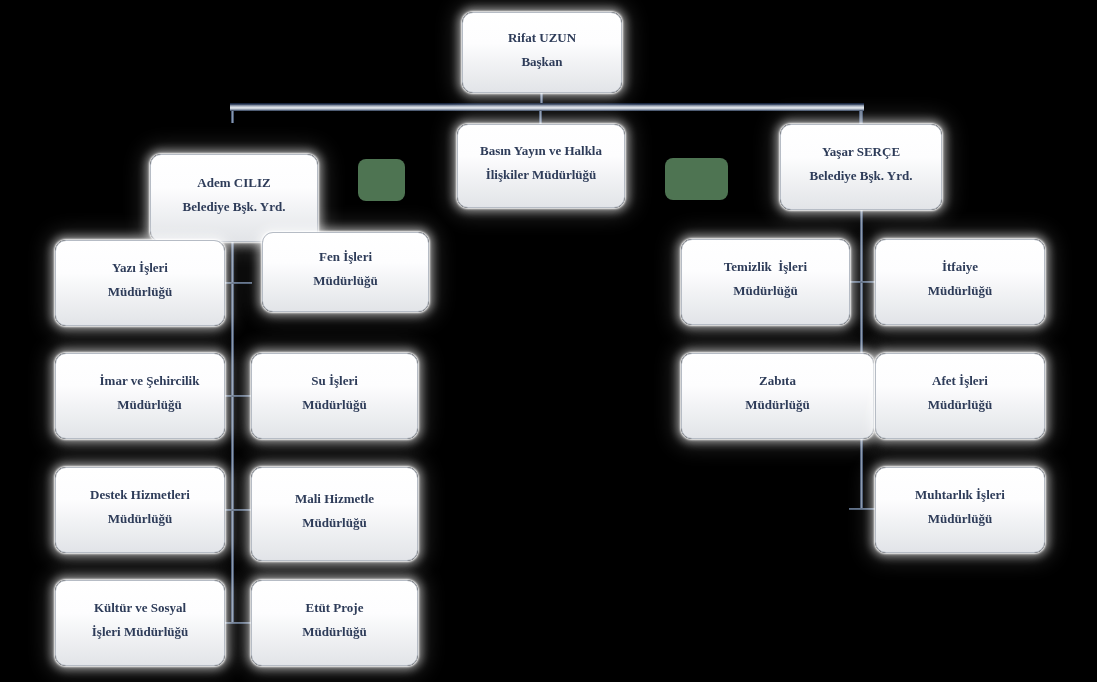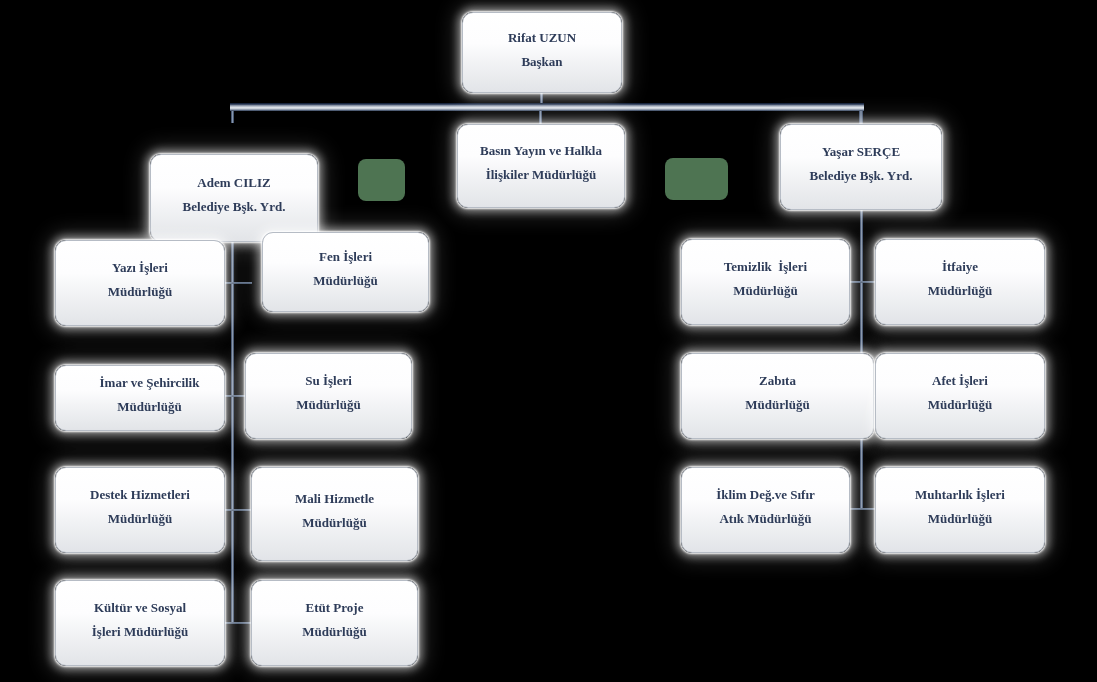--- a/index.html
+++ b/index.html
@@ -33,25 +33,25 @@
     font-size:13px;
     line-height:24px;
     color:var(--text,#2e3c59);
     white-space:pre;
   }
   .n-baskan {left:462px; top:12px;  width:160px; height:81px;}
   .n-adem   {left:150px; top:122px; width:168px; height:88px;margin-top:32px;}
   .n-basin  {left:457px; top:124px; width:168px; height:84px;}
   .n-yasar  {left:780px; top:124px; width:162px; height:86px;}
   .n-yazi   {left:55px;  top:240px; width:170px; height:86px;}
-  .n-imar   {left:55px;  top:365px; width:170px; height:66px;padding-left:25px;}
+  .n-imar   {left:55px;  top:353px; width:170px; height:86px;padding-left:25px;}
   .n-destek {left:55px;  top:467px; width:170px; height:86px;}
   .n-kultur {left:55px;  top:580px; width:170px; height:86px;}
   .n-fen    {left:251px; top:232px; width:167px; height:80px;margin-left:11px;}
-  .n-su     {left:245px; top:353px; width:167px; height:86px;}
+  .n-su     {left:251px; top:353px; width:167px; height:86px;}
   .n-mali   {left:251px; top:467px; width:167px; height:94px;}
   .n-etut   {left:251px; top:580px; width:167px; height:86px;}
   .n-temizlik{left:681px;top:239px; width:169px; height:86px;}
   .n-zabita {left:681px; top:353px; width:193px; height:86px;}
   .n-iklim  {left:681px; top:467px; width:169px; height:86px;}
   .n-itfaiye{left:875px; top:239px; width:170px; height:86px;}
   .n-afet   {left:875px; top:353px; width:170px; height:86px;border-radius:11px;}
   .n-muhtarlik{left:875px;top:467px;width:170px; height:86px;}
 
   
@@ -166,24 +166,20 @@
   </div>
 
   <div class="node n-temizlik">
     <div class="line">Temizlik  İşleri</div>
     <div class="line">Müdürlüğü</div>
   </div>
   <div class="node n-zabita">
     <div class="line">Zabıta</div>
     <div class="line">Müdürlüğü</div>
   </div>
-  <div class="node n-iklim">
-    <div class="line">İklim Değ.ve Sıfır</div>
-    <div class="line">Atık Müdürlüğü</div>
-  </div>
 
   <div class="node n-itfaiye">
     <div class="line">İtfaiye</div>
     <div class="line">Müdürlüğü</div>
   </div>
   <div class="node n-afet">
     <div class="line">Afet İşleri</div>
     <div class="line">Müdürlüğü</div>
   </div>
   <div class="node n-muhtarlik">

